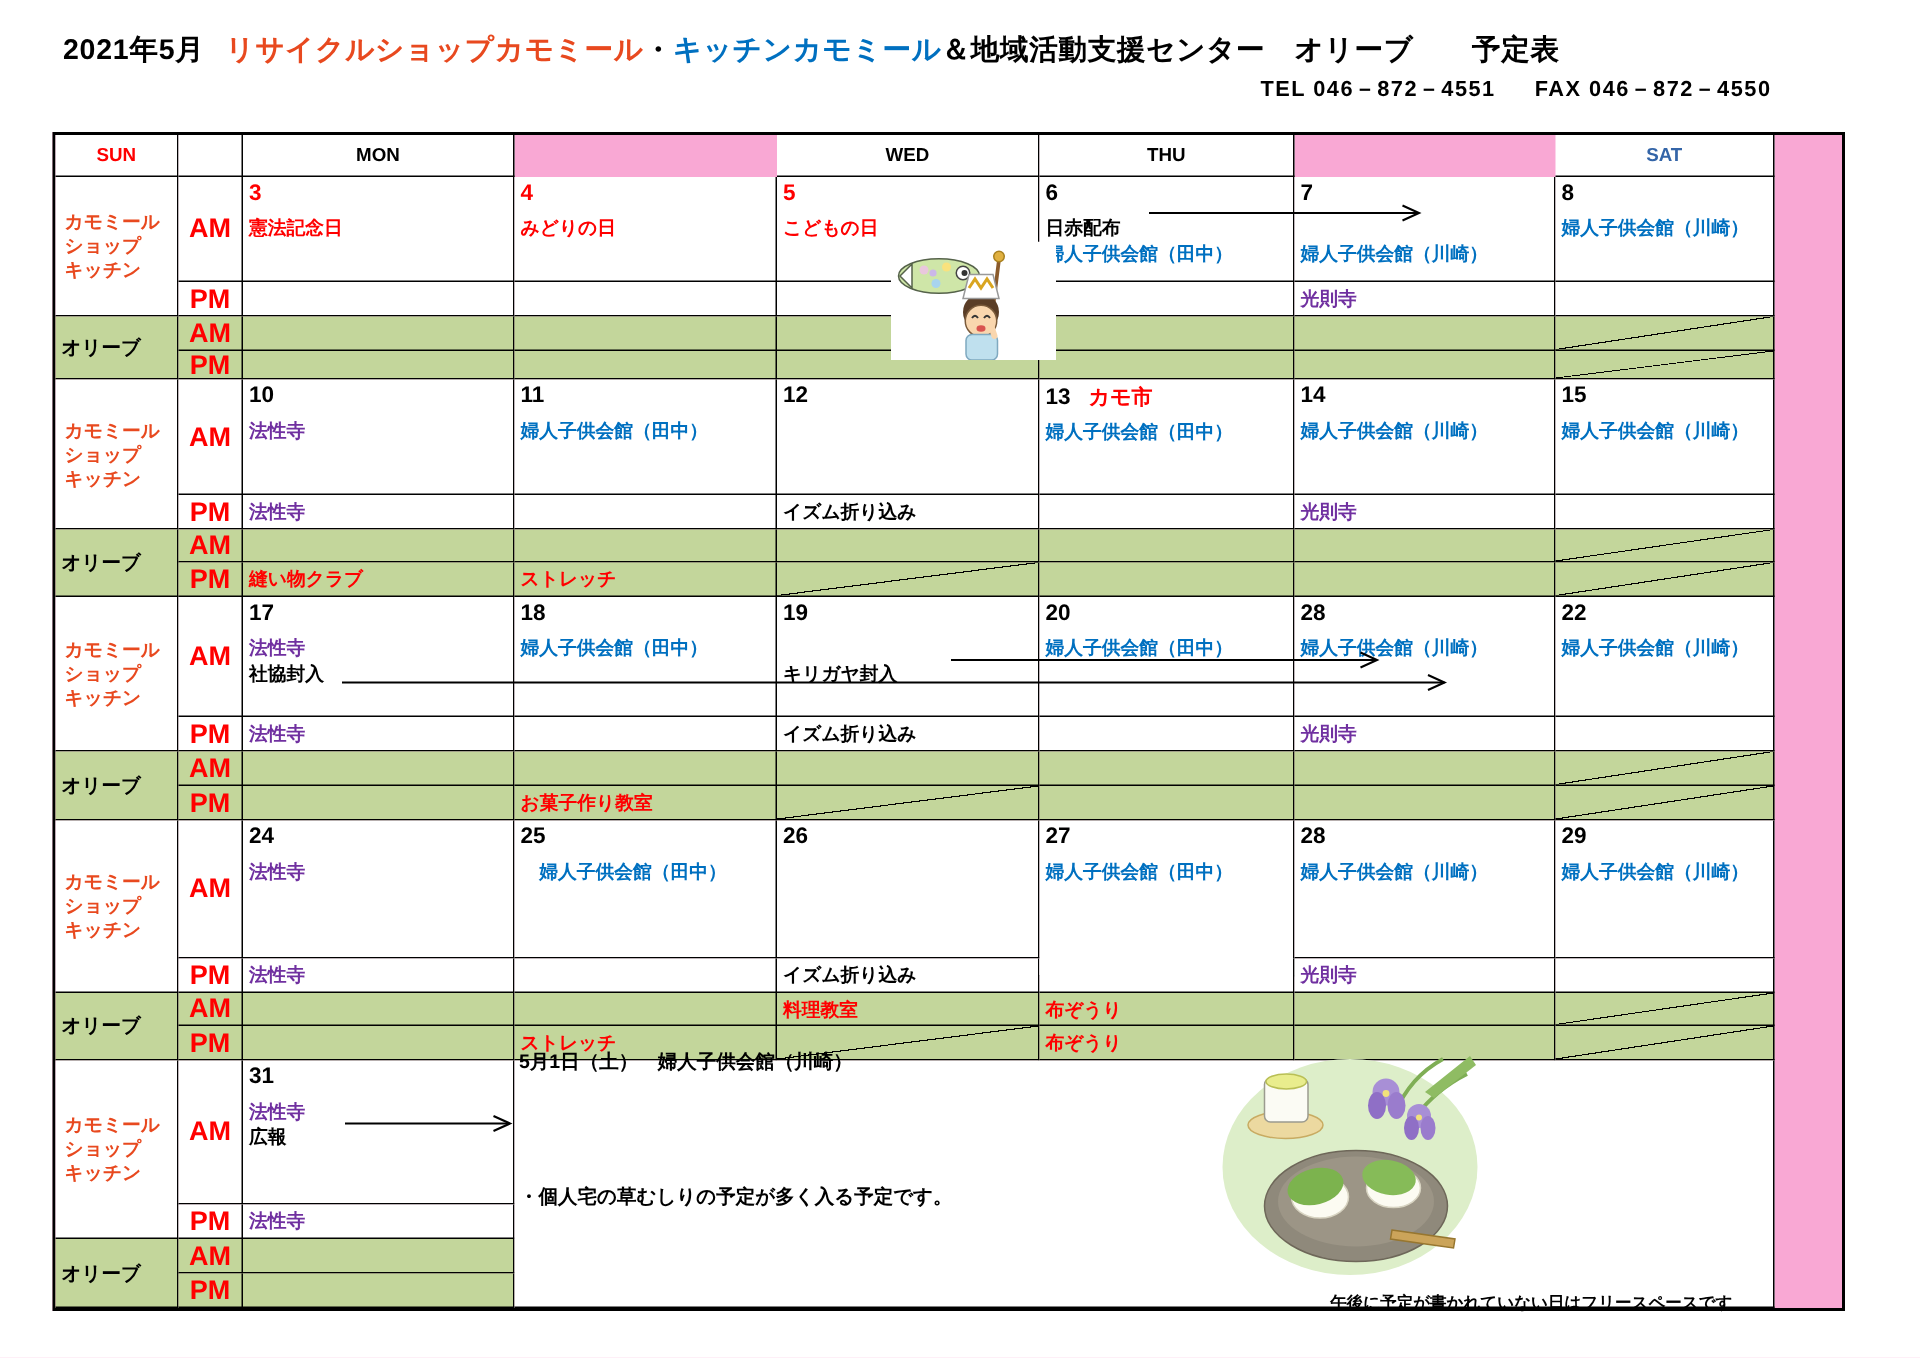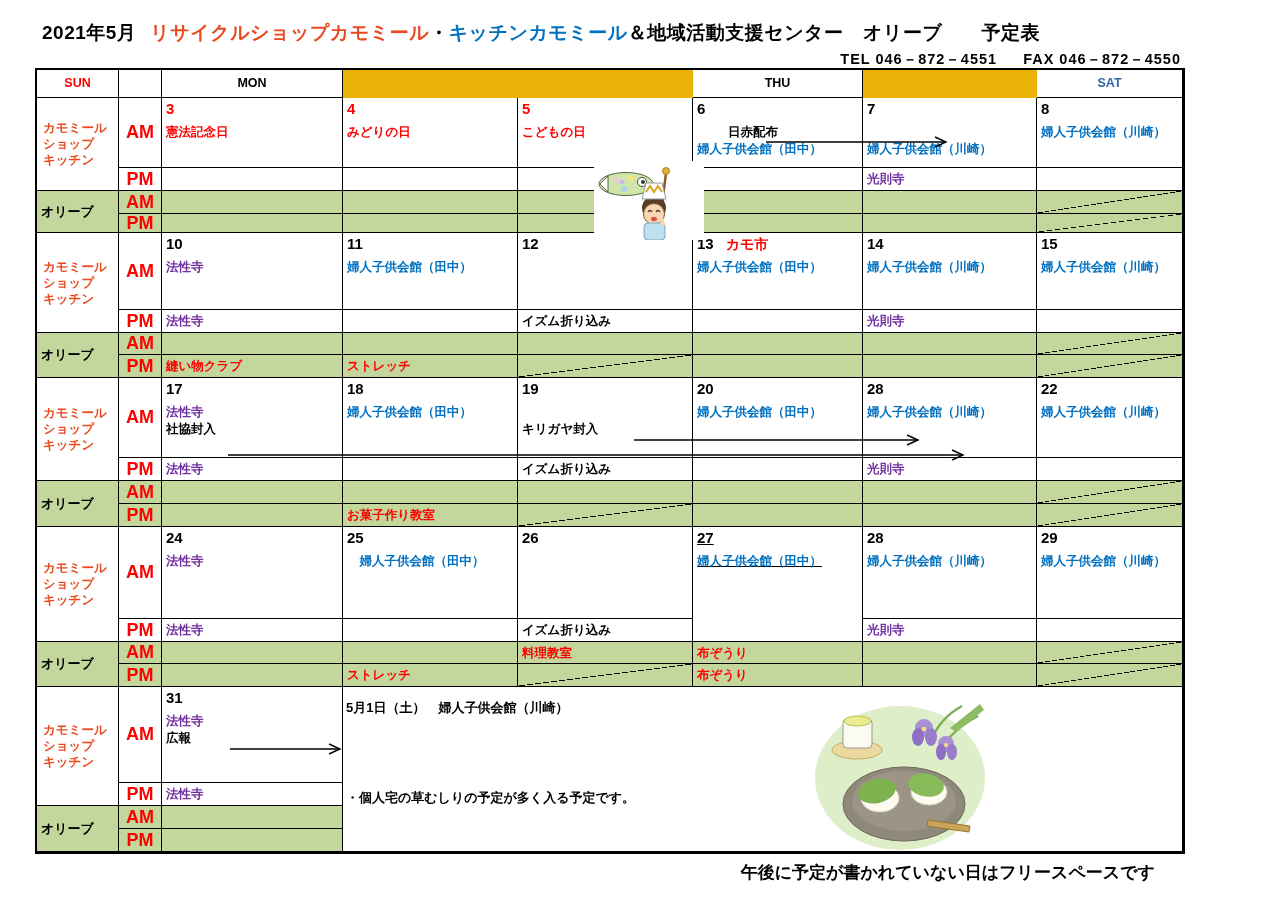--- a/index.html
+++ b/index.html
@@ -5,54 +5,55 @@
   html,body{margin:0;padding:0;background:#fff;}
   .page{position:relative;width:1280px;height:905px;background:#fff;overflow:hidden;
         font-family:"Liberation Sans","DejaVu Sans",sans-serif;font-weight:bold;color:#000;}
   .title{position:absolute;left:42px;top:20px;font-size:19px;white-space:nowrap;letter-spacing:.5px;}
   .title .ym{margin-right:14px;}
   .t-red{color:#e8491f;}
   .t-blue{color:#0070c0;}
   .contact{position:absolute;top:50px;right:99px;font-size:14.5px;letter-spacing:1px;white-space:nowrap;}
   .contact span{margin-left:26px;}
   .contact span:first-child{margin-left:0;}
-  .cal{position:absolute;left:35px;top:68px;width:1146px;height:782px;border:2px solid #000;background:#eab308;}
+  .cal{position:absolute;left:35px;top:88px;width:1146px;height:782px;border:2px solid #000;background:#f9a8d4;padding-left:45px;}
   .cell{position:absolute;box-sizing:border-box;border-right:1px solid #000;border-bottom:1px solid #000;background:#fff;overflow:hidden;}
   .green{background:#c3d69b;}
   .diag{background-image:linear-gradient(to bottom right,transparent 49.2%,#000 49.2%,#000 50.9%,transparent 50.9%);}
   .hdr{font-size:12.5px;text-align:center;line-height:27px;}
   .sunlab{color:#e8491f;font-size:12.5px;line-height:16px;display:flex;flex-direction:column;justify-content:center;padding-left:6px;}
   .olivelab{font-size:13px;display:flex;align-items:center;padding-left:4px;}
   .ampm{color:#f00;font-size:18px;display:flex;align-items:center;justify-content:center;}
   .num{font-size:15px;line-height:16px;padding:3px 0 0 4px;margin-bottom:7px;white-space:nowrap;}
   .extra{color:#f00;font-size:14px;margin-left:12px;}
   .evt{font-size:12.5px;line-height:17px;padding-left:4px;white-space:nowrap;}
   .txtcell{font-size:12.5px;padding:3px 0 0 4px;white-space:nowrap;}
   .overlay{position:absolute;left:0;top:0;pointer-events:none;}
   .note-line{position:absolute;font-size:13px;white-space:nowrap;}
-  .footer-note{position:absolute;top:861px;right:125px;font-size:17px;white-space:nowrap;}
+  .footer-note{position:absolute;top:861px;right:125px;font-size:11px;white-space:nowrap;}
   .illus{position:absolute;}
 </style>
 </head>
 <body>
 
 <div class="page">
 
   <div class="title">
     <span class="ym">2021年5月</span><span class="t-red">リサイクルショップカモミール</span><span>・</span><span class="t-blue">キッチンカモミール</span><span>＆地域活動支援センター　オリーブ　　予定表</span>
   </div>
 
   <div class="contact">
     <span>TEL 046－872－4551</span><span>FAX 046－872－4550</span>
   </div>
 
   <div class="cal" id="cal">
       <div class="cell hdr" style="left: 0px; top: 0px; width: 82px; height: 28px; color: rgb(255, 0, 0);">SUN</div>
       <div class="cell hdr" style="left: 82px; top: 0px; width: 43px; height: 28px;"></div>
       <div class="cell hdr" style="left: 125px; top: 0px; width: 181px; height: 28px; color: rgb(0, 0, 0);">MON</div>
+      <div class="cell hdr" style="left: 481px; top: 0px; width: 175px; height: 28px; color: rgb(0, 0, 0);">WED</div>
       <div class="cell hdr" style="left: 656px; top: 0px; width: 170px; height: 28px; color: rgb(0, 0, 0);">THU</div>
       <div class="cell hdr" style="left: 1000px; top: 0px; width: 146px; height: 28px; color: rgb(52, 101, 168);">SAT</div>
       <div class="cell sunlab" style="left: 0px; top: 28px; width: 82px; height: 93px;">
         <div>カモミール</div>
         <div>ショップ</div>
         <div>キッチン</div>
       </div>
       <div class="cell olivelab green" style="left: 0px; top: 121px; width: 82px; height: 42px;">オリーブ</div>
       <div class="cell ampm" style="left: 82px; top: 28px; width: 43px; height: 70px;">AM</div>
       <div class="cell ampm" style="left: 82px; top: 98px; width: 43px; height: 23px;">PM</div>
@@ -74,21 +75,21 @@
       <div class="cell txtcell green" style="left: 306px; top: 144px; width: 175px; height: 19px;"></div>
       <div class="cell daycell" style="left: 481px; top: 28px; width: 175px; height: 70px;">
         <div class="num" style="color: rgb(255, 0, 0);">5</div>
         <div class="evt" style="color: rgb(255, 0, 0);">こどもの日</div>
       </div>
       <div class="cell txtcell" style="left: 481px; top: 98px; width: 175px; height: 23px;"></div>
       <div class="cell txtcell green" style="left: 481px; top: 121px; width: 175px; height: 23px;"></div>
       <div class="cell txtcell green" style="left: 481px; top: 144px; width: 175px; height: 19px;"></div>
       <div class="cell daycell" style="left: 656px; top: 28px; width: 170px; height: 70px;">
         <div class="num" style="color: rgb(0, 0, 0);">6</div>
-        <div class="evt" style="color: rgb(0, 0, 0); margin-left: 31px;">日赤配布</div>
+        <div class="evt" style="color: rgb(0, 0, 0);">日赤配布</div>
         <div class="evt" style="color: rgb(0, 112, 192);">婦人子供会館（田中）</div>
       </div>
       <div class="cell txtcell" style="left: 656px; top: 98px; width: 170px; height: 23px;"></div>
       <div class="cell txtcell green" style="left: 656px; top: 121px; width: 170px; height: 23px;"></div>
       <div class="cell txtcell green" style="left: 656px; top: 144px; width: 170px; height: 19px;"></div>
       <div class="cell daycell" style="left: 826px; top: 28px; width: 174px; height: 70px;">
         <div class="num" style="color: rgb(0, 0, 0);">7</div>
         <div class="evt">&nbsp;</div>
         <div class="evt" style="color: rgb(0, 112, 192);">婦人子供会館（川崎）</div>
       </div>
@@ -230,21 +231,21 @@
       </div>
       <div class="cell txtcell" style="left: 306px; top: 549px; width: 175px; height: 23px;"></div>
       <div class="cell txtcell green" style="left: 306px; top: 572px; width: 175px; height: 22px;"></div>
       <div class="cell txtcell green" style="left: 306px; top: 594px; width: 175px; height: 23px; color: rgb(255, 0, 0);">ストレッチ</div>
       <div class="cell daycell" style="left: 481px; top: 457px; width: 175px; height: 92px;">
         <div class="num" style="color: rgb(0, 0, 0);">26</div>
       </div>
       <div class="cell txtcell" style="left: 481px; top: 549px; width: 175px; height: 23px; color: rgb(0, 0, 0);">イズム折り込み</div>
       <div class="cell txtcell green" style="left: 481px; top: 572px; width: 175px; height: 22px; color: rgb(255, 0, 0);">料理教室</div>
       <div class="cell txtcell green diag" style="left: 481px; top: 594px; width: 175px; height: 23px;"></div>
-      <div class="cell daycell" style="left: 656px; top: 457px; width: 170px; height: 104px; text-decoration: underline;">
+      <div class="cell daycell" style="left: 656px; top: 457px; width: 170px; height: 104px;">
         <div class="num" style="color: rgb(0, 0, 0);">27</div>
         <div class="evt" style="color: rgb(0, 112, 192);">婦人子供会館（田中）</div>
       </div>
       <div class="cell txtcell" style="left: 656px; top: 549px; width: 170px; height: 23px;"></div>
       <div class="cell txtcell green" style="left: 656px; top: 572px; width: 170px; height: 22px; color: rgb(255, 0, 0);">布ぞうり</div>
       <div class="cell txtcell green" style="left: 656px; top: 594px; width: 170px; height: 23px; color: rgb(255, 0, 0);">布ぞうり</div>
       <div class="cell daycell" style="left: 826px; top: 457px; width: 174px; height: 92px;">
         <div class="num" style="color: rgb(0, 0, 0);">28</div>
         <div class="evt" style="color: rgb(0, 112, 192);">婦人子供会館（川崎）</div>
       </div>

